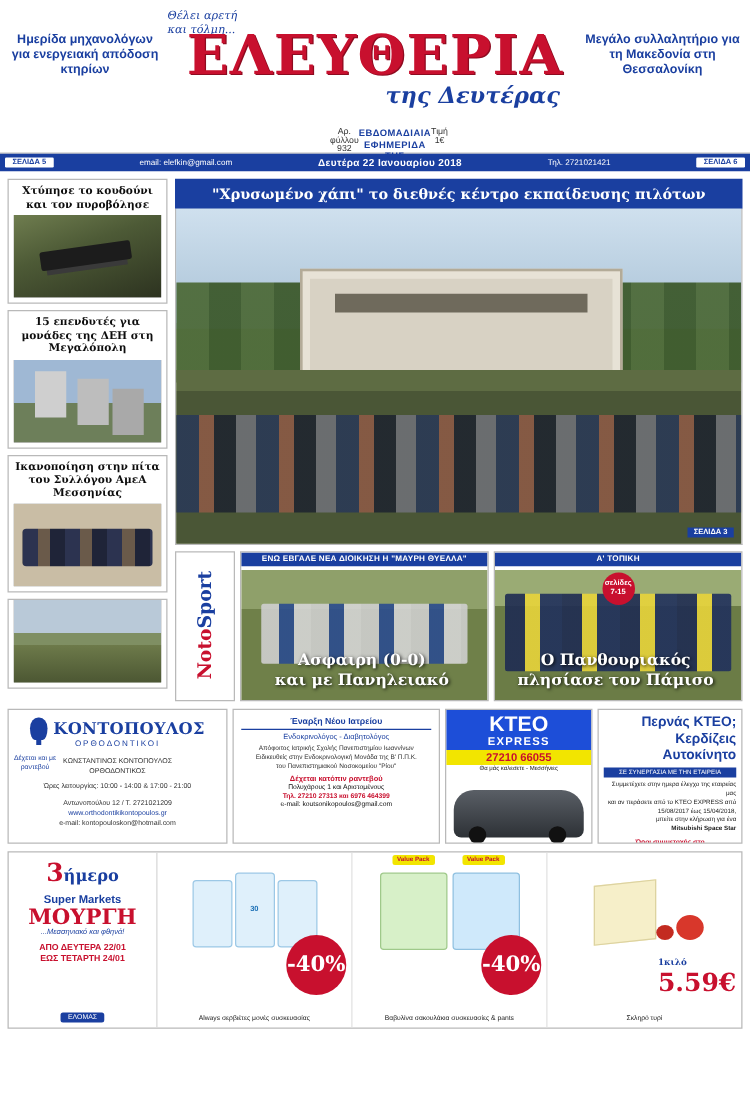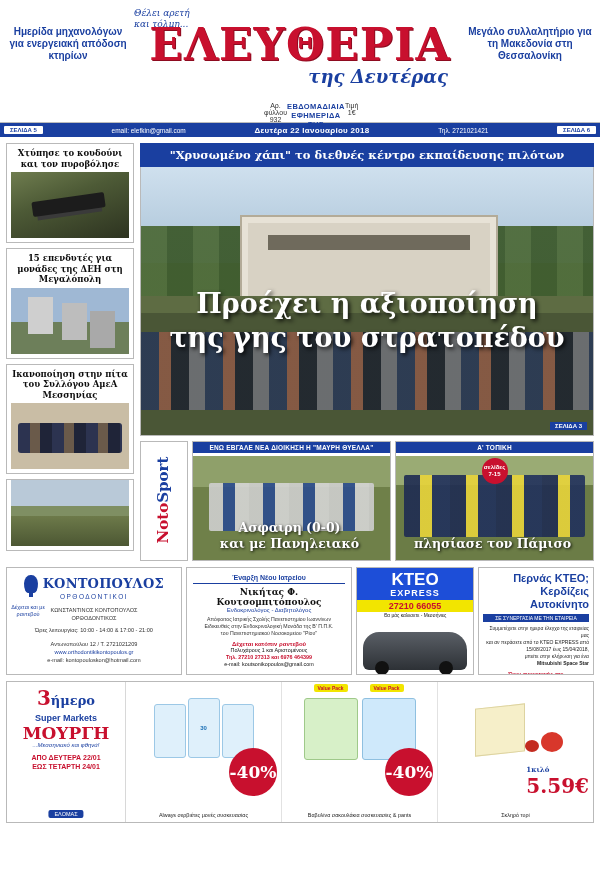--- a/index.html
+++ b/index.html
@@ -599,24 +599,20 @@
 
       <div class="right-col">
 
         <div class="lead-banner">"Χρυσωμένο χάπι" το διεθνές κέντρο εκπαίδευσης πιλότων</div>
 
         <div class="lead-photo">
           <div class="lp-sky"></div>
           <div class="lp-trees"></div>
           <div class="lp-gate"></div>
           <div class="lp-crowd"></div>
-          <div class="lead-title">
-            <div>Προέχει η αξιοποίηση</div>
-            <div>της γης του στρατοπέδου</div>
-          </div>
           <div class="lead-page-tag">ΣΕΛΙΔΑ 3</div>
         </div>
 
         <div class="sports">
 
           <div class="notosport">
             <div class="logo">
               <span><em>Noto</em><span>Sport</span></span>
             </div>
           </div>
@@ -631,20 +627,21 @@
           </div>
 
           <div class="sport-box">
             <div class="sb-head">Α' ΤΟΠΙΚΗ</div>
             <div class="sb-badge">
               <span>σελίδες</span>
               <span>7-15</span>
             </div>
             <div class="sb-photo green2"></div>
             <div class="sb-caption">
+              <div>Ο Πανθουριακός</div>
               <div>πλησίασε τον Πάμισο</div>
             </div>
           </div>
 
         </div>
       </div>
     </div>
 
     <div class="ads-row">
 
@@ -658,21 +655,20 @@
         <div class="ad-line" style="text-align:center">ΟΡΘΟΔΟΝΤΙΚΟΣ</div>
         <div class="ad-line" style="text-align:center;margin-top:4px">Ώρες λειτουργίας: 10:00 - 14:00 &amp; 17:00 - 21:00</div>
         <div class="ad-side">Δέχεται και με ραντεβού</div>
         <div class="ad-line" style="text-align:center;margin-top:6px">Αντωνοπούλου 12 / Τ. 2721021209</div>
         <div class="ad-line" style="text-align:center;color:#1a3fa0">www.orthodontikikontopoulos.gr</div>
         <div class="ad-line" style="text-align:center">e-mail: kontopouloskon@hotmail.com</div>
       </div>
 
       <div class="ad ad2">
         <div class="ad2-title">Έναρξη Νέου Ιατρείου</div>
-        <div class="ad2-name">Νικήτας Φ. Κουτσομπιτόπουλος</div>
         <div class="ad2-spec">Ενδοκρινολόγος - Διαβητολόγος</div>
         <div class="ad2-body" style="white-space:pre-line">Απόφοιτος Ιατρικής Σχολής Πανεπιστημίου Ιωαννίνων
 Ειδικευθείς στην Ενδοκρινολογική Μονάδα της Β' Π.Π.Κ.
 του Πανεπιστημιακού Νοσοκομείου "Ρίου"</div>
         <div class="ad2-foot">Δέχεται κατόπιν ραντεβού</div>
         <div class="ad2-addr">Πολυχάρους 1 και Αριστομένους</div>
         <div class="ad2-addr" style="color:#c8102e;font-weight:bold">Τηλ. 27210 27313 και 6976 464399</div>
         <div class="ad2-addr">e-mail: koutsonikopoulos@gmail.com</div>
       </div>
 

